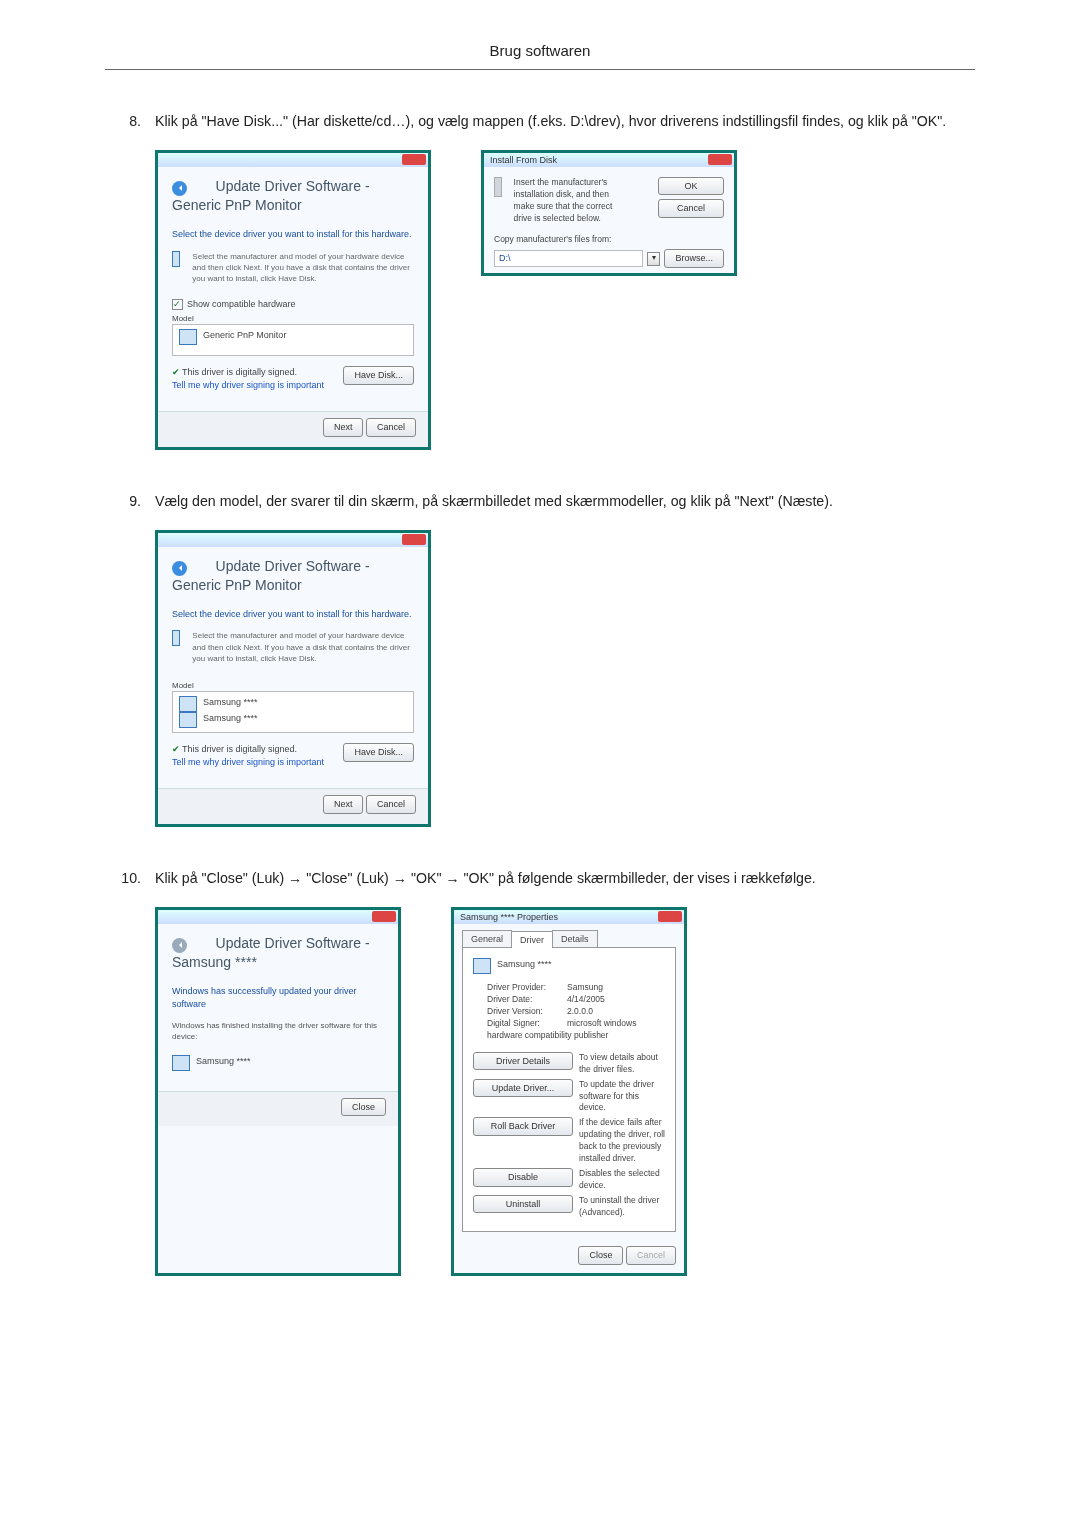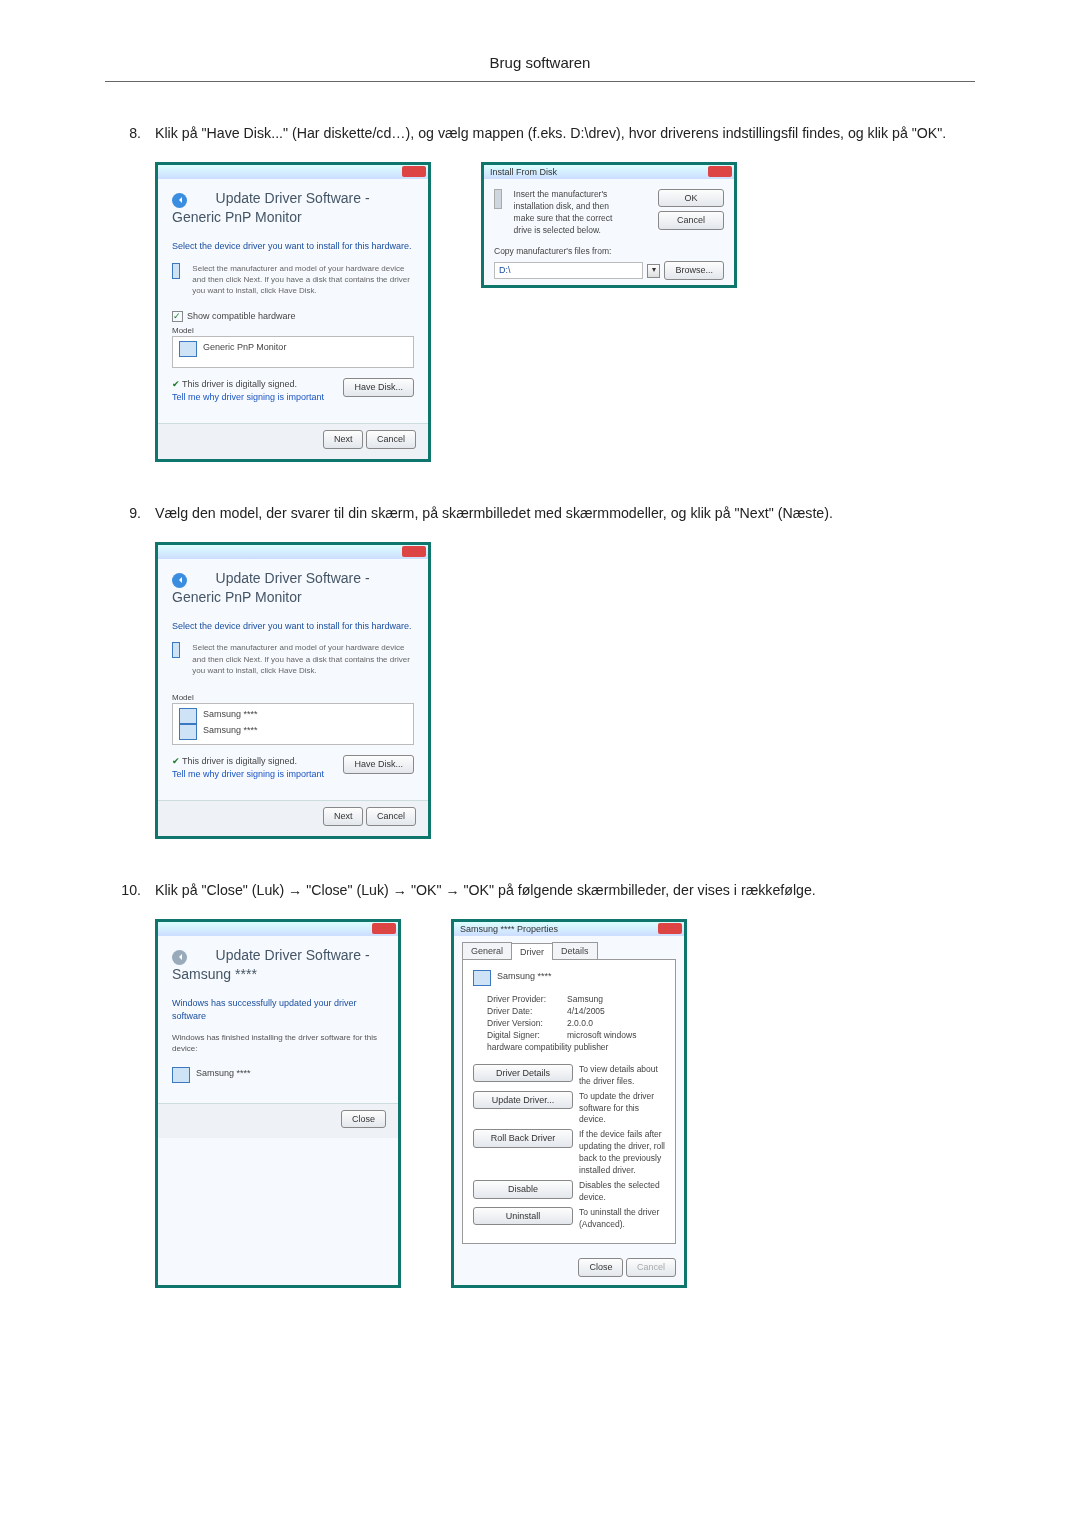--- a/index.html
+++ b/index.html
@@ -1,16 +1,16 @@
 <!DOCTYPE html>
 <html><head>
 <meta charset="utf-8">
 <style>
   body{margin:0;background:#fff;font-family:Arial,Helvetica,sans-serif;font-size:14.2px;color:#222;line-height:1.4}
-  .page{width:1080px;margin:12px auto;padding:40px 105px 60px 105px;box-sizing:border-box}
+  .page{width:1080px;margin:0 auto;padding:40px 105px 60px 105px;box-sizing:border-box}
   .hdr{text-align:center;font-size:15px;padding-bottom:8px}
   hr{border:none;border-top:1.5px solid #666;margin:0}
   ol.steps{list-style:none;margin:0;padding:0}
   ol.steps>li{display:flex;margin-top:42px}
   .num{width:36px;flex-shrink:0;text-align:right;padding-right:14px}
   .body{flex:1}
   .imgs{margin-top:18px;display:flex;gap:50px;flex-wrap:wrap}
   
   .win{background:#f6f9fd;border:3px solid #0f766e;font-size:9px;color:#444;position:relative}
   .win .tbar{height:14px;background:linear-gradient(#dff,#cdf);position:relative}

